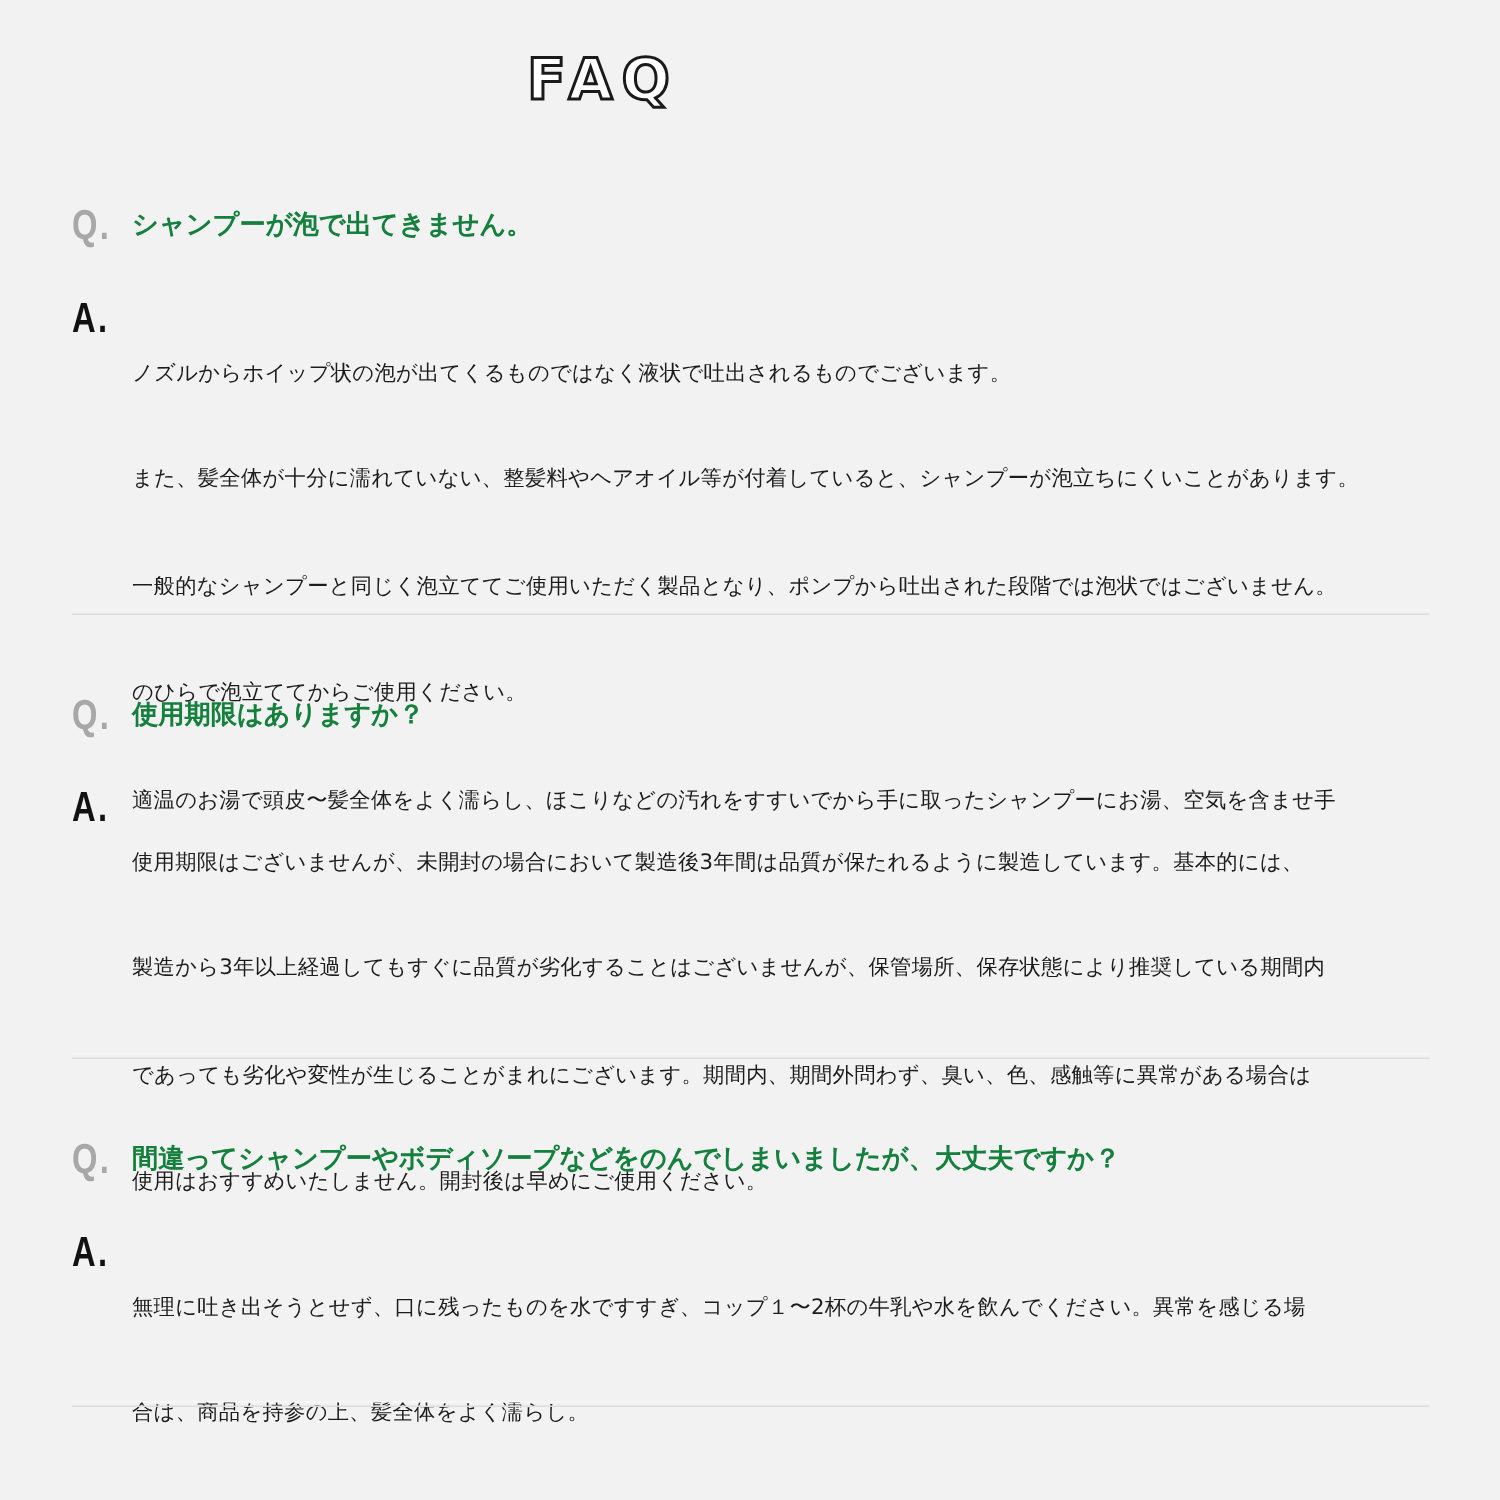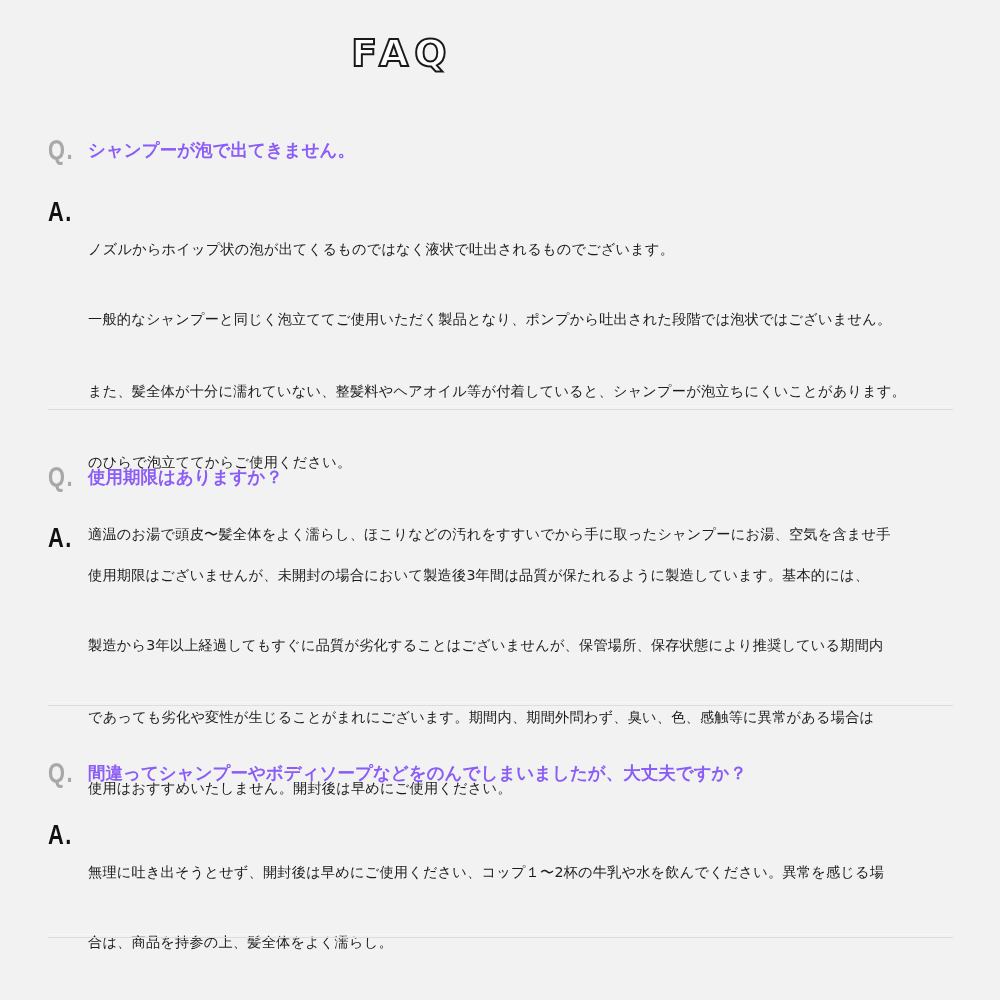--- a/index.html
+++ b/index.html
@@ -58,21 +58,21 @@
       width: 40px;
       line-height: 32px;
       transform: scaleX(0.78);
       transform-origin: left center;
       letter-spacing: 2px;
     }
     .q-text {
       font-size: 17.5px;
       font-weight: bold;
       line-height: 32px;
-      color: #8b5cf6;
+      color: #15803d;
       white-space: nowrap;
     }
     .a-lines {
       display: flex;
       flex-direction: column;
     }
     .a-line {
       font-size: 14.2px;
       line-height: 34.5px;
       color: #1c1c1c;
@@ -99,22 +99,22 @@
 
 <section class="faq-item" style="top:134px;">
   <div class="q-row">
     <span class="q-mark">Q.</span>
     <span class="q-text">シャンプーが泡で出てきません。</span>
   </div>
   <div class="a-row" style="margin-top:30px;">
     <span class="a-mark">A.</span>
     <div class="a-lines">
       <span class="a-line">ノズルからホイップ状の泡が出てくるものではなく液状で吐出されるものでございます。</span>
+      <span class="a-line">また、髪全体が十分に濡れていない、整髪料やヘアオイル等が付着していると、シャンプーが泡立ちにくいことがあります。</span>
       <span class="a-line">一般的なシャンプーと同じく泡立ててご使用いただく製品となり、ポンプから吐出された段階では泡状ではございません。</span>
-      <span class="a-line">また、髪全体が十分に濡れていない、整髪料やヘアオイル等が付着していると、シャンプーが泡立ちにくいことがあります。</span>
       <span class="a-line">のひらで泡立ててからご使用ください。</span>
       <span class="a-line">適温のお湯で頭皮〜髪全体をよく濡らし、ほこりなどの汚れをすすいでから手に取ったシャンプーにお湯、空気を含ませ手</span>
     </div>
   </div>
 </section>
 
 <div class="divider" style="top:406px;"></div>
 
 <section class="faq-item" style="top:461px;">
   <div class="q-row">
@@ -135,19 +135,19 @@
 <div class="divider" style="top:702px;"></div>
 
 <section class="faq-item" style="top:757px;">
   <div class="q-row">
     <span class="q-mark">Q.</span>
     <span class="q-text">間違ってシャンプーやボディソープなどをのんでしまいましたが、大丈夫ですか？</span>
   </div>
   <div class="a-row" style="margin-top:30px;">
     <span class="a-mark">A.</span>
     <div class="a-lines">
-      <span class="a-line">無理に吐き出そうとせず、開封後は早めにご使用ください、コップ１〜2杯の牛乳や水を飲んでください。異常を感じる場</span>
+      <span class="a-line">無理に吐き出そうとせず、口に残ったものを水ですすぎ、コップ１〜2杯の牛乳や水を飲んでください。異常を感じる場</span>
       <span class="a-line">合は、商品を持参の上、髪全体をよく濡らし。</span>
     </div>
   </div>
 </section>
 
 <div class="divider" style="top:934px;"></div>
 
 </body></html>

